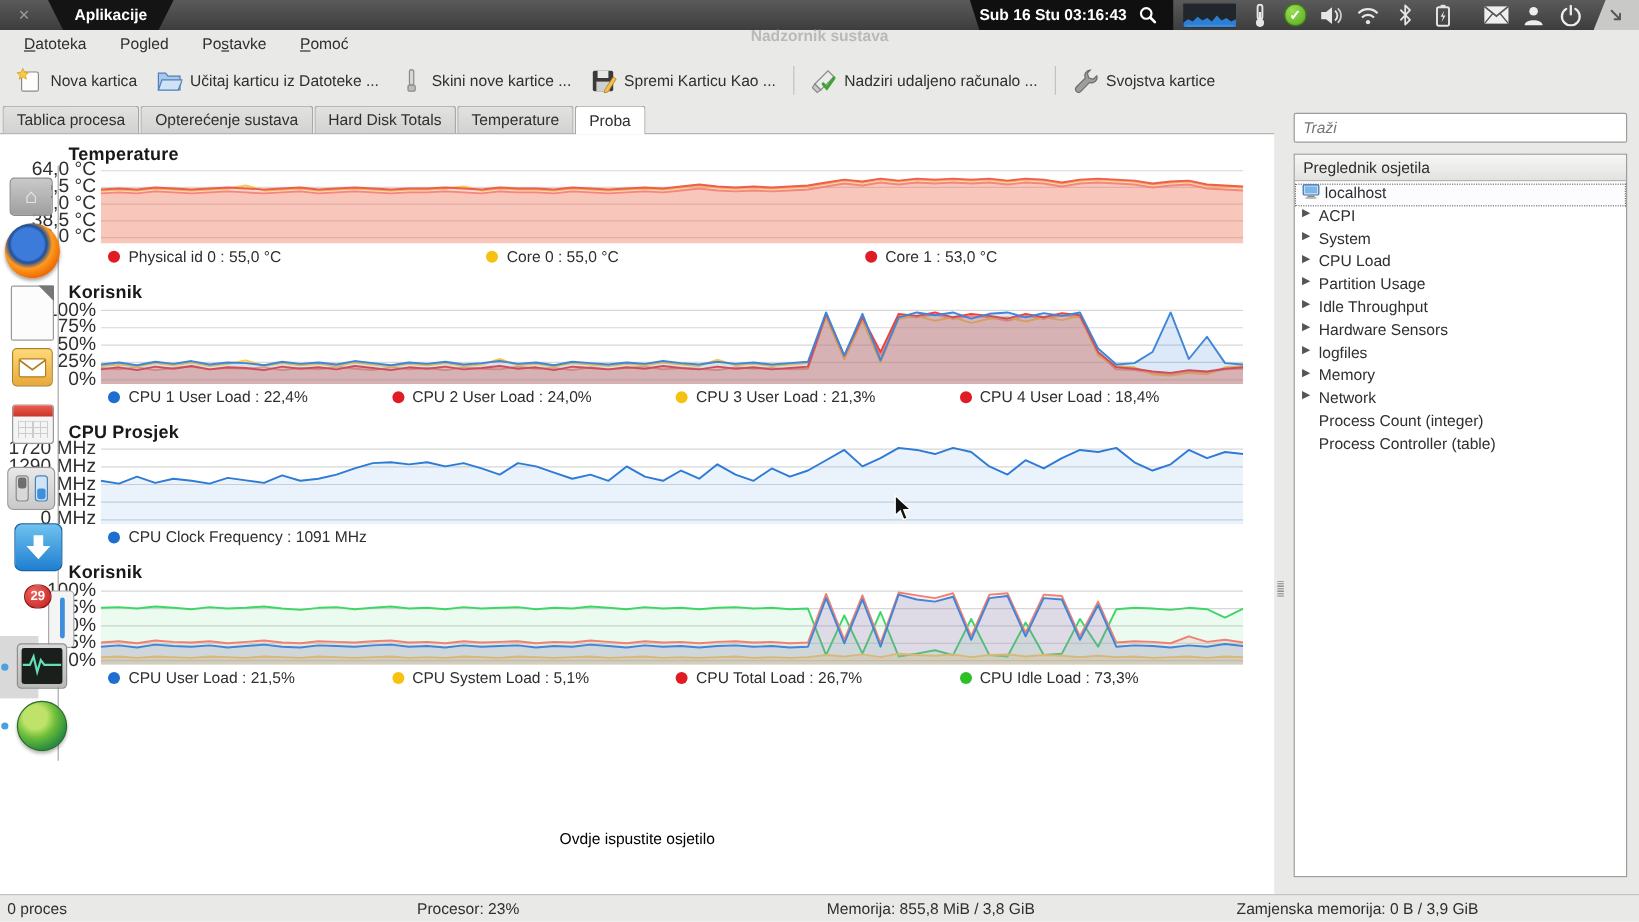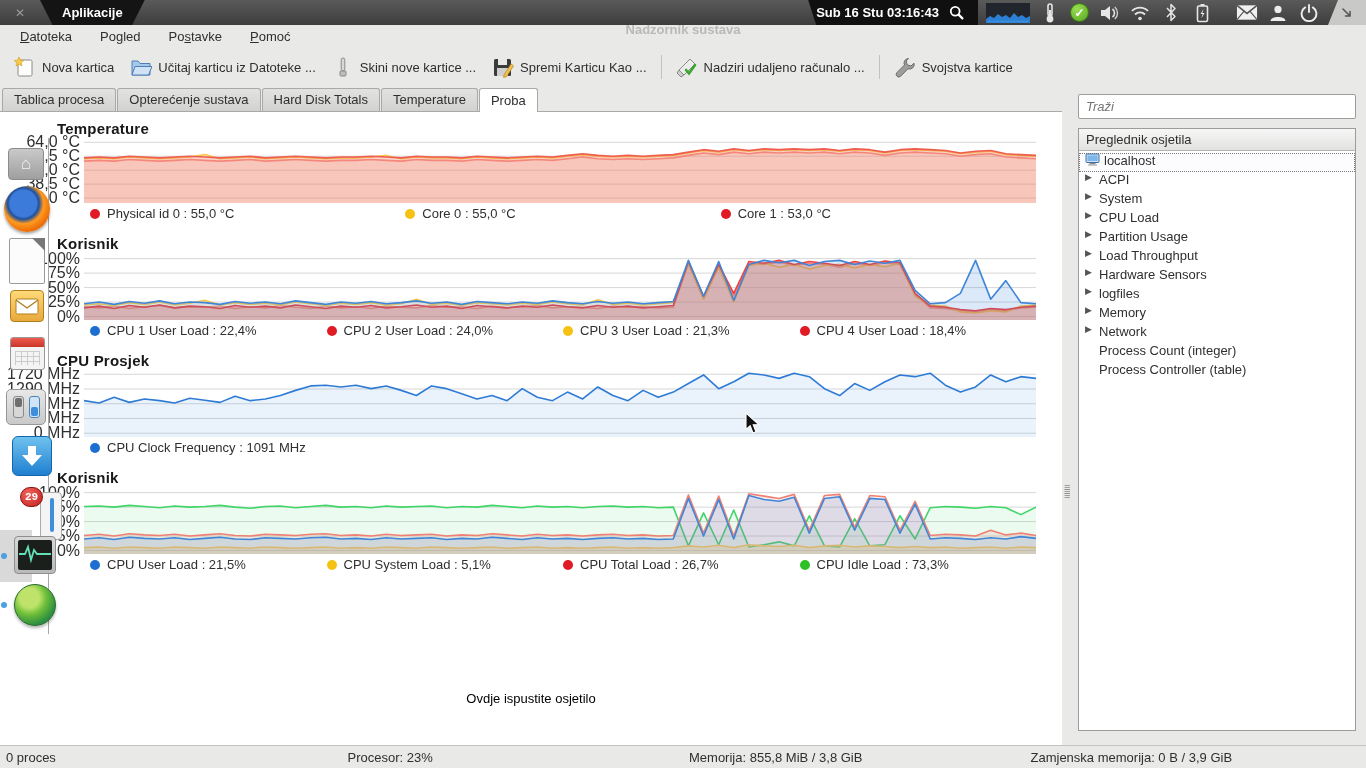--- a/index.html
+++ b/index.html
@@ -82,21 +82,21 @@
   .di-cal::after { content:""; position:absolute; left:4px; right:4px; top:13px; height:14px; background:repeating-linear-gradient(to right,#ccc 0 1px,transparent 1px 6px), repeating-linear-gradient(to bottom,#ccc 0 1px,transparent 1px 5px); }
   .di-tog { left:6px; top:389px; width:40px; height:36px; background:linear-gradient(#e8e8e8,#c9c9c9); border:1px solid #979797; border-radius:5px; display:flex; gap:5px; align-items:center; justify-content:center; }
   .tog { width:11px; height:22px; border-radius:3px; position:relative; }
   .tog.off { background:#d8d8d8; border:1px solid #8a8a8a; }
   .tog.off::after { content:""; position:absolute; left:1px; right:1px; top:1px; height:9px; background:#6e6e6e; border-radius:2px; }
   .tog.on { background:#cfe4f7; border:1px solid #4d84b8; }
   .tog.on::after { content:""; position:absolute; left:1px; right:1px; bottom:1px; height:9px; background:#3f8edb; border-radius:2px; }
   .di-down { left:12px; top:436px; width:40px; height:40px; background:linear-gradient(#6fc2ef,#1f7fd0); border:1px solid #1565a8; border-radius:6px; display:flex; align-items:center; justify-content:center; }
   .di-thermo { left:40px; top:492px; width:22px; height:48px; background:#f4f4f4; border:1px solid #aaa; border-radius:4px; }
   .di-thermo::after { content:""; position:absolute; left:9px; top:5px; width:4px; height:34px; background:#3f8edb; border-radius:2px; }
-  .dock-badge { position:absolute; left:20px; top:487px; width:23px; height:20px; background:radial-gradient(circle at 35% 30%,#f0645a,#c01f1f); border:1px solid #8e1414; border-radius:10px; color:#fff; font-size:11px; font-weight:bold; display:flex; align-items:center; justify-content:center; z-index:2;font-family:Liberation Mono, monospace; }
+  .dock-badge { position:absolute; left:20px; top:487px; width:23px; height:20px; background:radial-gradient(circle at 35% 30%,#f0645a,#c01f1f); border:1px solid #8e1414; border-radius:10px; color:#fff; font-size:11px; font-weight:bold; display:flex; align-items:center; justify-content:center; z-index:2; }
   .di-mon-hl { left:0; top:530px; width:32px; height:52px; background:rgba(170,170,170,.45); }
   .di-mon { left:14px; top:536px; width:42px; height:38px; background:linear-gradient(#d8d8d8,#b9b9b9); border:1px solid #8e8e8e; border-radius:4px; padding:3px; }
   .di-mon .scr { width:100%; height:100%; background:#1b1f1b; border-radius:2px; position:relative; overflow:hidden; }
   .di-glo { left:14px; top:584px; width:42px; height:42px; border-radius:50%; background:radial-gradient(circle at 36% 32%, #bfe36a 0 26%, #6fbf3a 45%, #2f8f3f 72%, #1f6f8f 100%); border:1px solid #2a6b2a; box-shadow:0 2px 3px rgba(0,0,0,.3); }
   .ind-dot { position:absolute; width:6px; height:6px; border-radius:50%; background:#4aa0e0; left:1px; }
 
   .cursor { position:absolute; left:745px; top:412px; z-index:60; pointer-events:none; }
 </style>
 </head>
 <body>
@@ -456,21 +456,21 @@
         <div class="tree-row">
             <span class="exp">▶</span>
             <span>CPU Load</span>
           </div>
         <div class="tree-row">
             <span class="exp">▶</span>
             <span>Partition Usage</span>
           </div>
         <div class="tree-row">
             <span class="exp">▶</span>
-            <span>Load Throughput</span>
+            <span>Idle Throughput</span>
           </div>
         <div class="tree-row">
             <span class="exp">▶</span>
             <span>Hardware Sensors</span>
           </div>
         <div class="tree-row">
             <span class="exp">▶</span>
             <span>logfiles</span>
           </div>
         <div class="tree-row">

